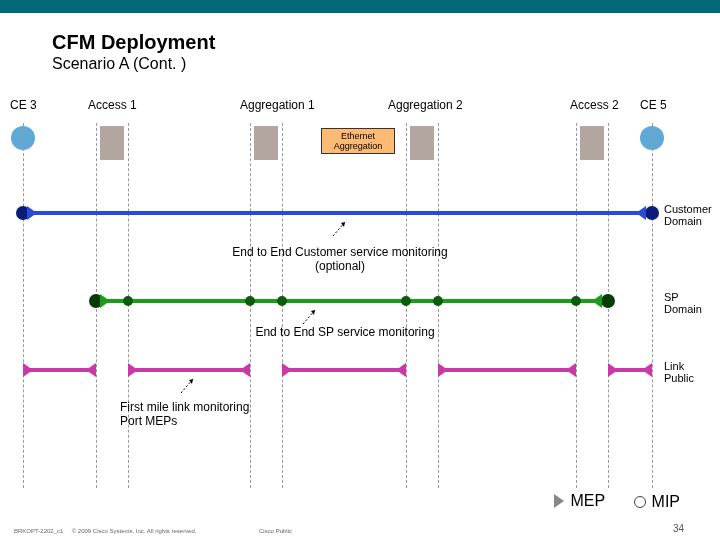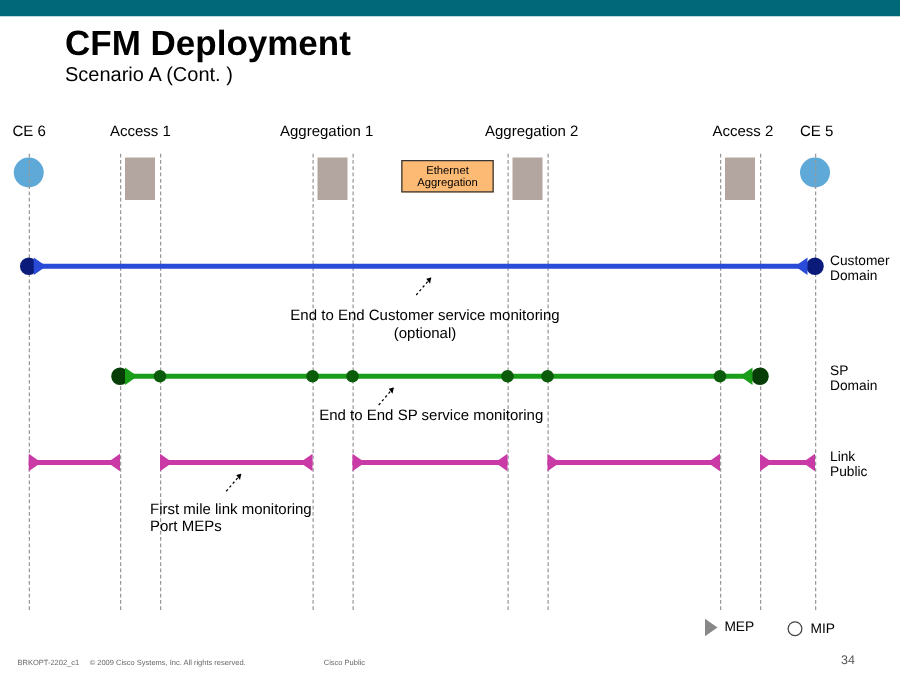--- a/index.html
+++ b/index.html
@@ -1,18 +1,18 @@
 <!DOCTYPE html>
 <html><head>
 <meta charset="utf-8">
 <style>
   * { box-sizing: border-box; margin: 0; padding: 0; }
   body { width: 720px; height: 540px; font-family: Arial, sans-serif; background: #fff; position: relative; overflow: hidden; }
   .topbar { height: 13px; background: #006878; width: 100%; }
-  .title { font-size: 28px; font-weight: bold; margin: 6px 0 0 52px; }
+  .title { font-size: 20px; font-weight: bold; margin: 18px 0 0 52px; }
   .subtitle { font-size: 16px; margin: 1px 0 0 52px; }
   .diagram { position: absolute; top: 98px; left: 0; width: 720px; height: 380px; }
   .col-label { position: absolute; top: 0; font-size: 12px; text-align: center; }
   .node-rect { position: absolute; top: 28px; width: 24px; height: 34px; background: #b3a6a0; }
   .node-circle { position: absolute; top: 28px; width: 24px; height: 24px; border-radius: 50%; background: #5ea9d8; }
   .vline { position: absolute; top: 25px; height: 365px; border-left: 1px dashed #999; }
   .eth-box { position: absolute; top: 30px; left: 321px; width: 74px; font-size: 9px; text-align: center; border: 1px solid #333; padding: 2px 0; background: #fdba74; }
 
   .domain-row { position: absolute; left: 0; width: 720px; }
   .dot-big { position: absolute; width: 14px; height: 14px; border-radius: 50%; top: -7px; }
@@ -37,41 +37,41 @@
   .sp .tri-r { border-left-color: #1a9e1a; }
   .sp .tri-l { border-right-color: #1a9e1a; }
 
   
   .lk .bar { background: #c93aa6; }
   .lk .tri-r { border-left-color: #c93aa6; }
   .lk .tri-l { border-right-color: #c93aa6; }
 
   .arrow-annot { position: absolute; width: 20px; height: 20px; }
 
-  .legend { position: absolute; bottom: 28px; right: 52px; font-size: 11px; }
+  .legend { position: absolute; bottom: 28px; right: 40px; font-size: 16px; }
   .legend-item { display: inline-flex; align-items: center; margin-left: 24px; }
   .legend-tri { width:0;height:0;border-top:7px solid transparent;border-bottom:7px solid transparent;border-left:10px solid #888; margin-right:6px;}
   .legend-circ { width:12px;height:12px;border:1px solid #444;border-radius:50%;margin-right:6px;}
 
   .footer { position:absolute; bottom:6px; left:14px; font-size:6px; color:#666; width:700px;}
   .footer .pg { position:absolute; right:30px; bottom:0; font-size:10px; color:#555;margin-top:33px;}
   .footer .pub { position:absolute; left:245px; bottom:0;}
 </style>
 </head>
 <body>
 
 <div class="topbar"></div>
 <div class="title">CFM Deployment</div>
 <div class="subtitle">Scenario A (Cont. )</div>
 
 <div class="diagram">
 
-  <div class="col-label" style="left:10px">CE 6</div>
+  <div class="col-label" style="left:10px">CE 3</div>
   <div class="col-label" style="left:88px">Access 1</div>
-  <div class="col-label" style="left:224px">Aggregation 1</div>
+  <div class="col-label" style="left:240px">Aggregation 1</div>
   <div class="col-label" style="left:388px">Aggregation 2</div>
   <div class="col-label" style="left:570px">Access 2</div>
   <div class="col-label" style="left:640px">CE 5</div>
 
   <div class="node-circle" style="left:11px"></div>
   <div class="node-rect" style="left:100px"></div>
   <div class="node-rect" style="left:254px"></div>
   <div class="node-rect" style="left:410px"></div>
   <div class="node-rect" style="left:580px"></div>
   <div class="node-circle" style="left:640px"></div>

